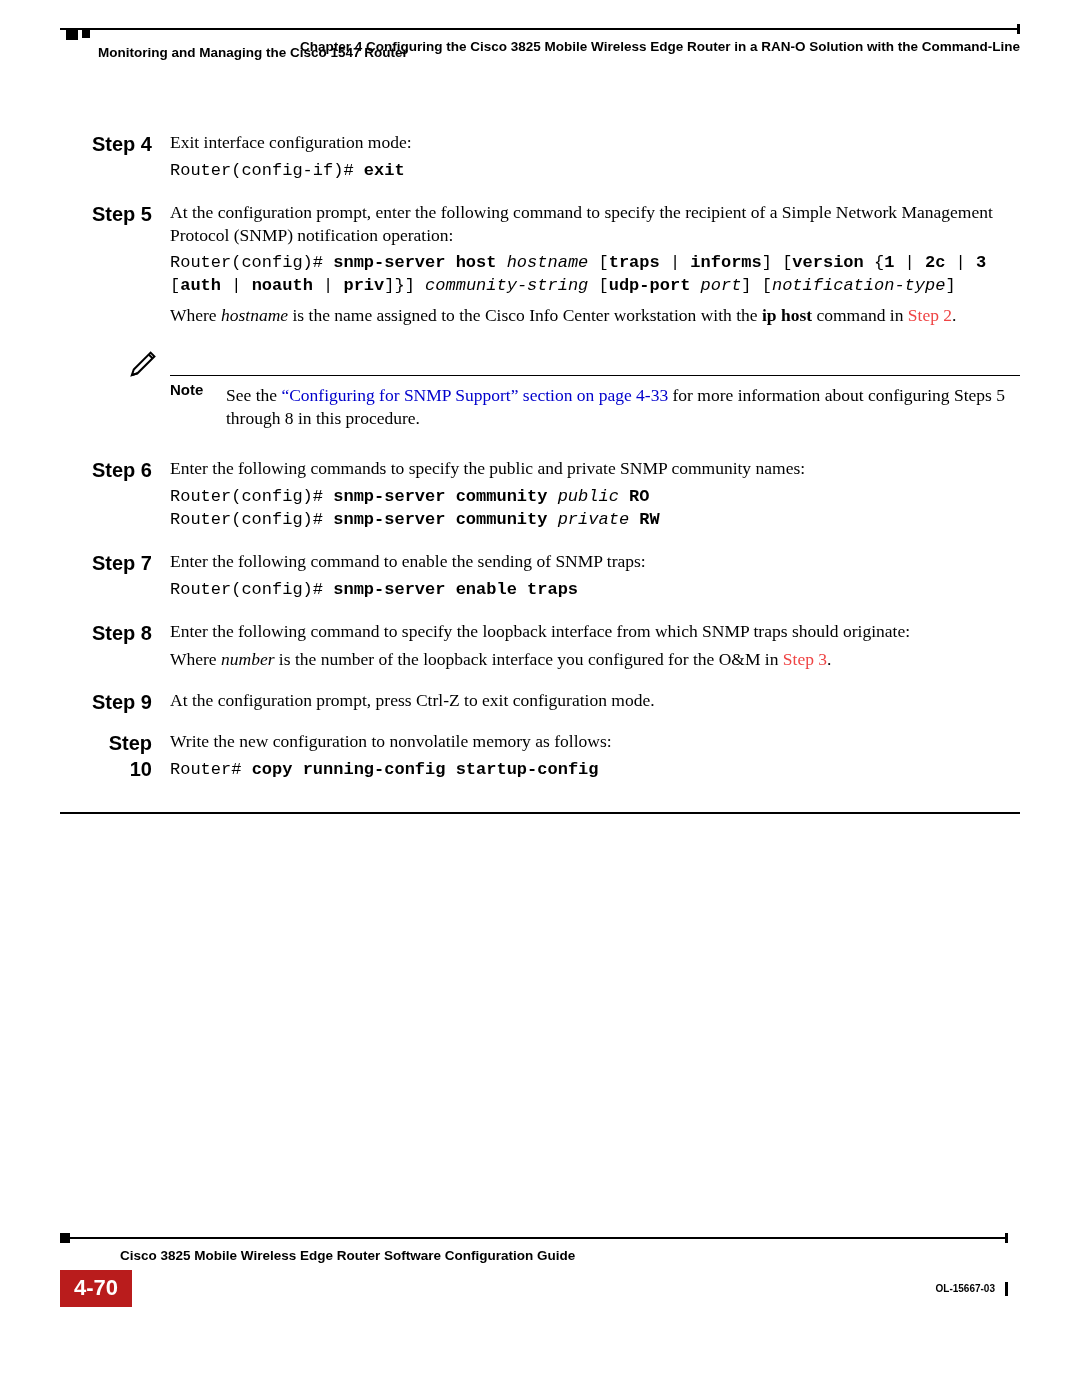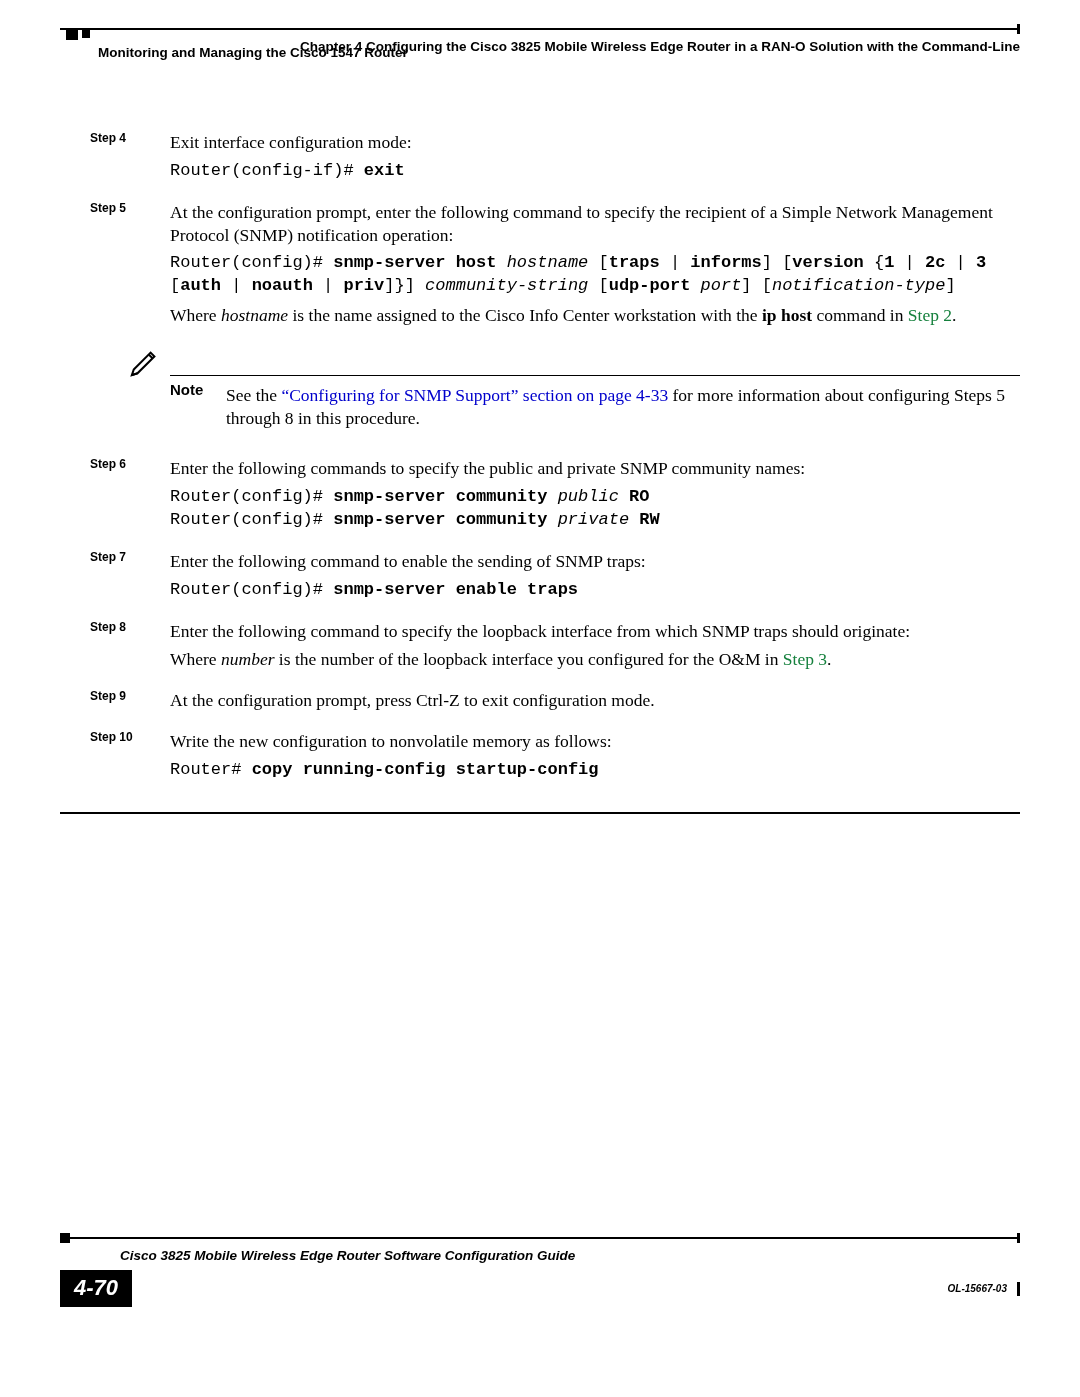--- a/index.html
+++ b/index.html
@@ -64,41 +64,42 @@
   }
   .step-row {
     display: flex;
     margin-top: 12px;
   }
   .step-label {
     width: 110px;
     flex: 0 0 110px;
     font-family: Arial, Helvetica, sans-serif;
     font-weight: bold;
-    font-size: 12px;
+    font-size: 20px;
+    text-align: right;
     padding-right: 18px;
     padding-left: 30px;
     box-sizing: border-box;
   }
   .step-body {
     flex: 1;
   }
   .step-body p { margin: 0 0 6px 0; }
   .code-block {
     font-family: "Courier New", Courier, monospace;
     font-size: 17px;
     white-space: pre-wrap;
     line-height: 1.35;
     margin: 6px 0 6px 0;
   }
   .code-block .b { font-weight: bold; }
   .code-block .i { font-style: italic; }
   .italic { font-style: italic; }
   .serif-b { font-weight: bold; }
-  .link { color: #15803d; }
+  .link { color: #ef4444; }
   .quoted-link { color: #0000cc; }
   
   .note-row {
     display:flex;
     margin-top: 14px;
   }
   .note-icon-cell {
     width:110px; flex:0 0 110px; text-align:right; padding-right:10px; box-sizing:border-box;
     padding-left:30px;
   }
@@ -118,37 +119,37 @@
     width: 30px; height: 30px; display:inline-block; margin-left:auto;
   }
   
   .end-rule {
     border-top: 2px solid #000;
     margin: 24px 40px 0 40px;
   }
   
   .footer {
     position: absolute;
-    left: 20px; right: 20px; bottom: 90px; font-style: italic;
+    left: 20px; right: 32px; bottom: 90px;
   }
   .footer-line {
     position: relative; height: 4px; margin: 0 40px;
   }
   .footer-line .bar { position:absolute; left:0; right:0; top:0; height:2px; background:#000;}
   .footer-line .sq { position:absolute; left:0; top:-4px; width:10px; height:10px; background:#000;}
   .footer-line .tick-r { position:absolute; right:0; top:-4px; width:3px; height:10px; background:#000;}
   .footer-guide {
     font-family: Arial, Helvetica, sans-serif; font-weight:bold; font-size:13.5px;
     margin: 6px 40px 6px 100px;
   }
   .footer-row {
     display:flex; align-items:center; margin: 0 40px;
   }
   .page-badge {
-    background:#000000; color:#fff; font-family: Arial, sans-serif; font-weight:bold;
+    background:#b91c1c; color:#fff; font-family: Arial, sans-serif; font-weight:bold;
     font-size: 22px; padding: 4px 14px;
   }
   .footer-doc {
     margin-left:auto; font-family: Arial, sans-serif; font-weight:bold; font-size:10px; padding-right:6px;
   }
   .footer-tick { width:3px; height:14px; background:#000; margin-left:4px;}
 </style>
 </head>
 <body>
 

